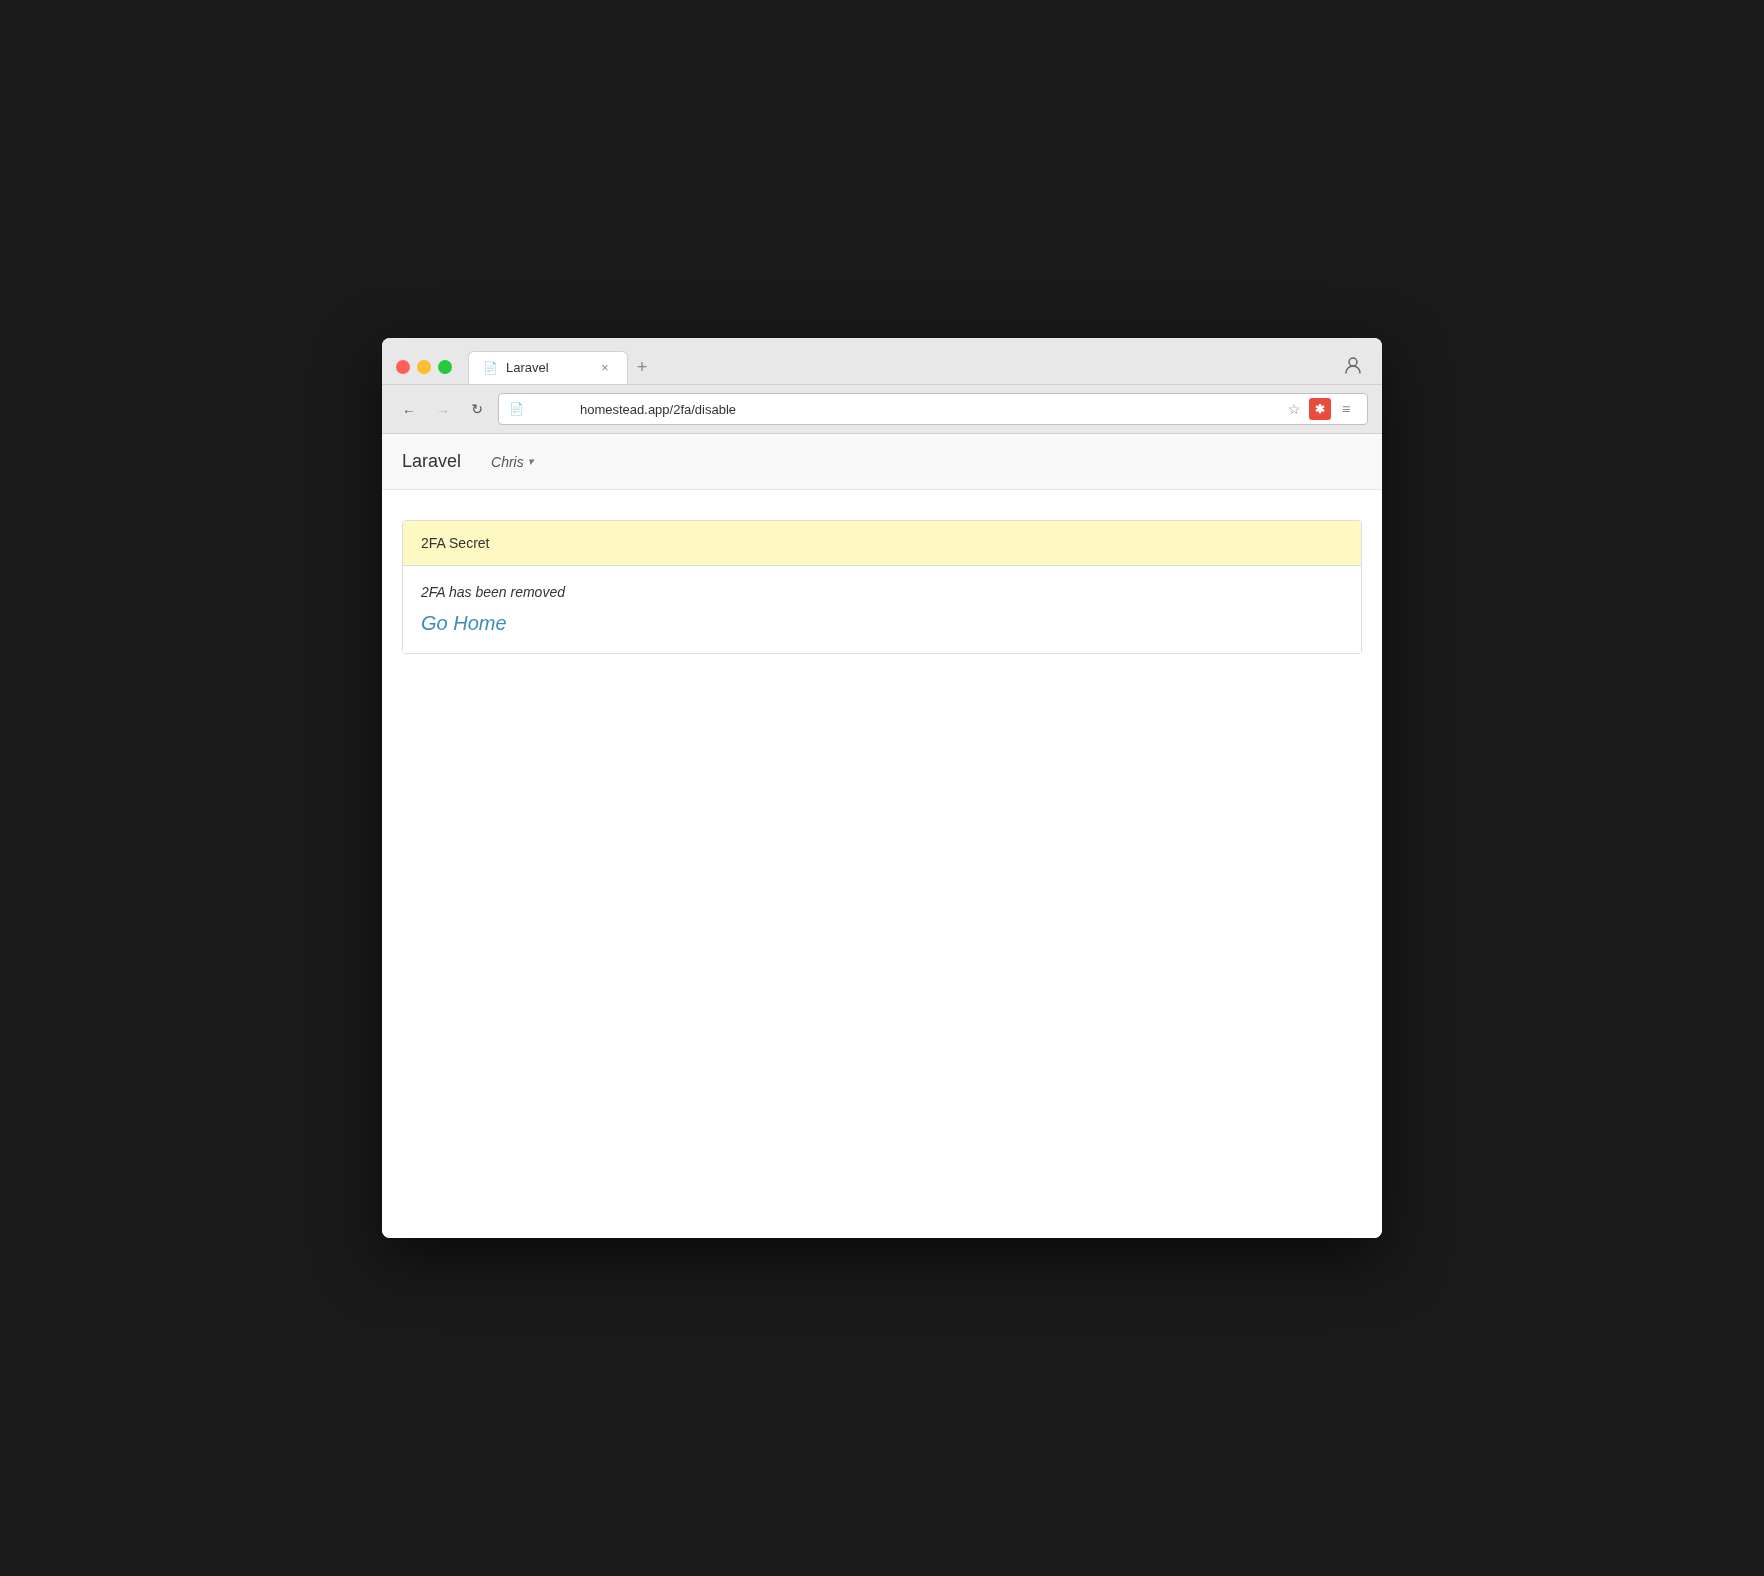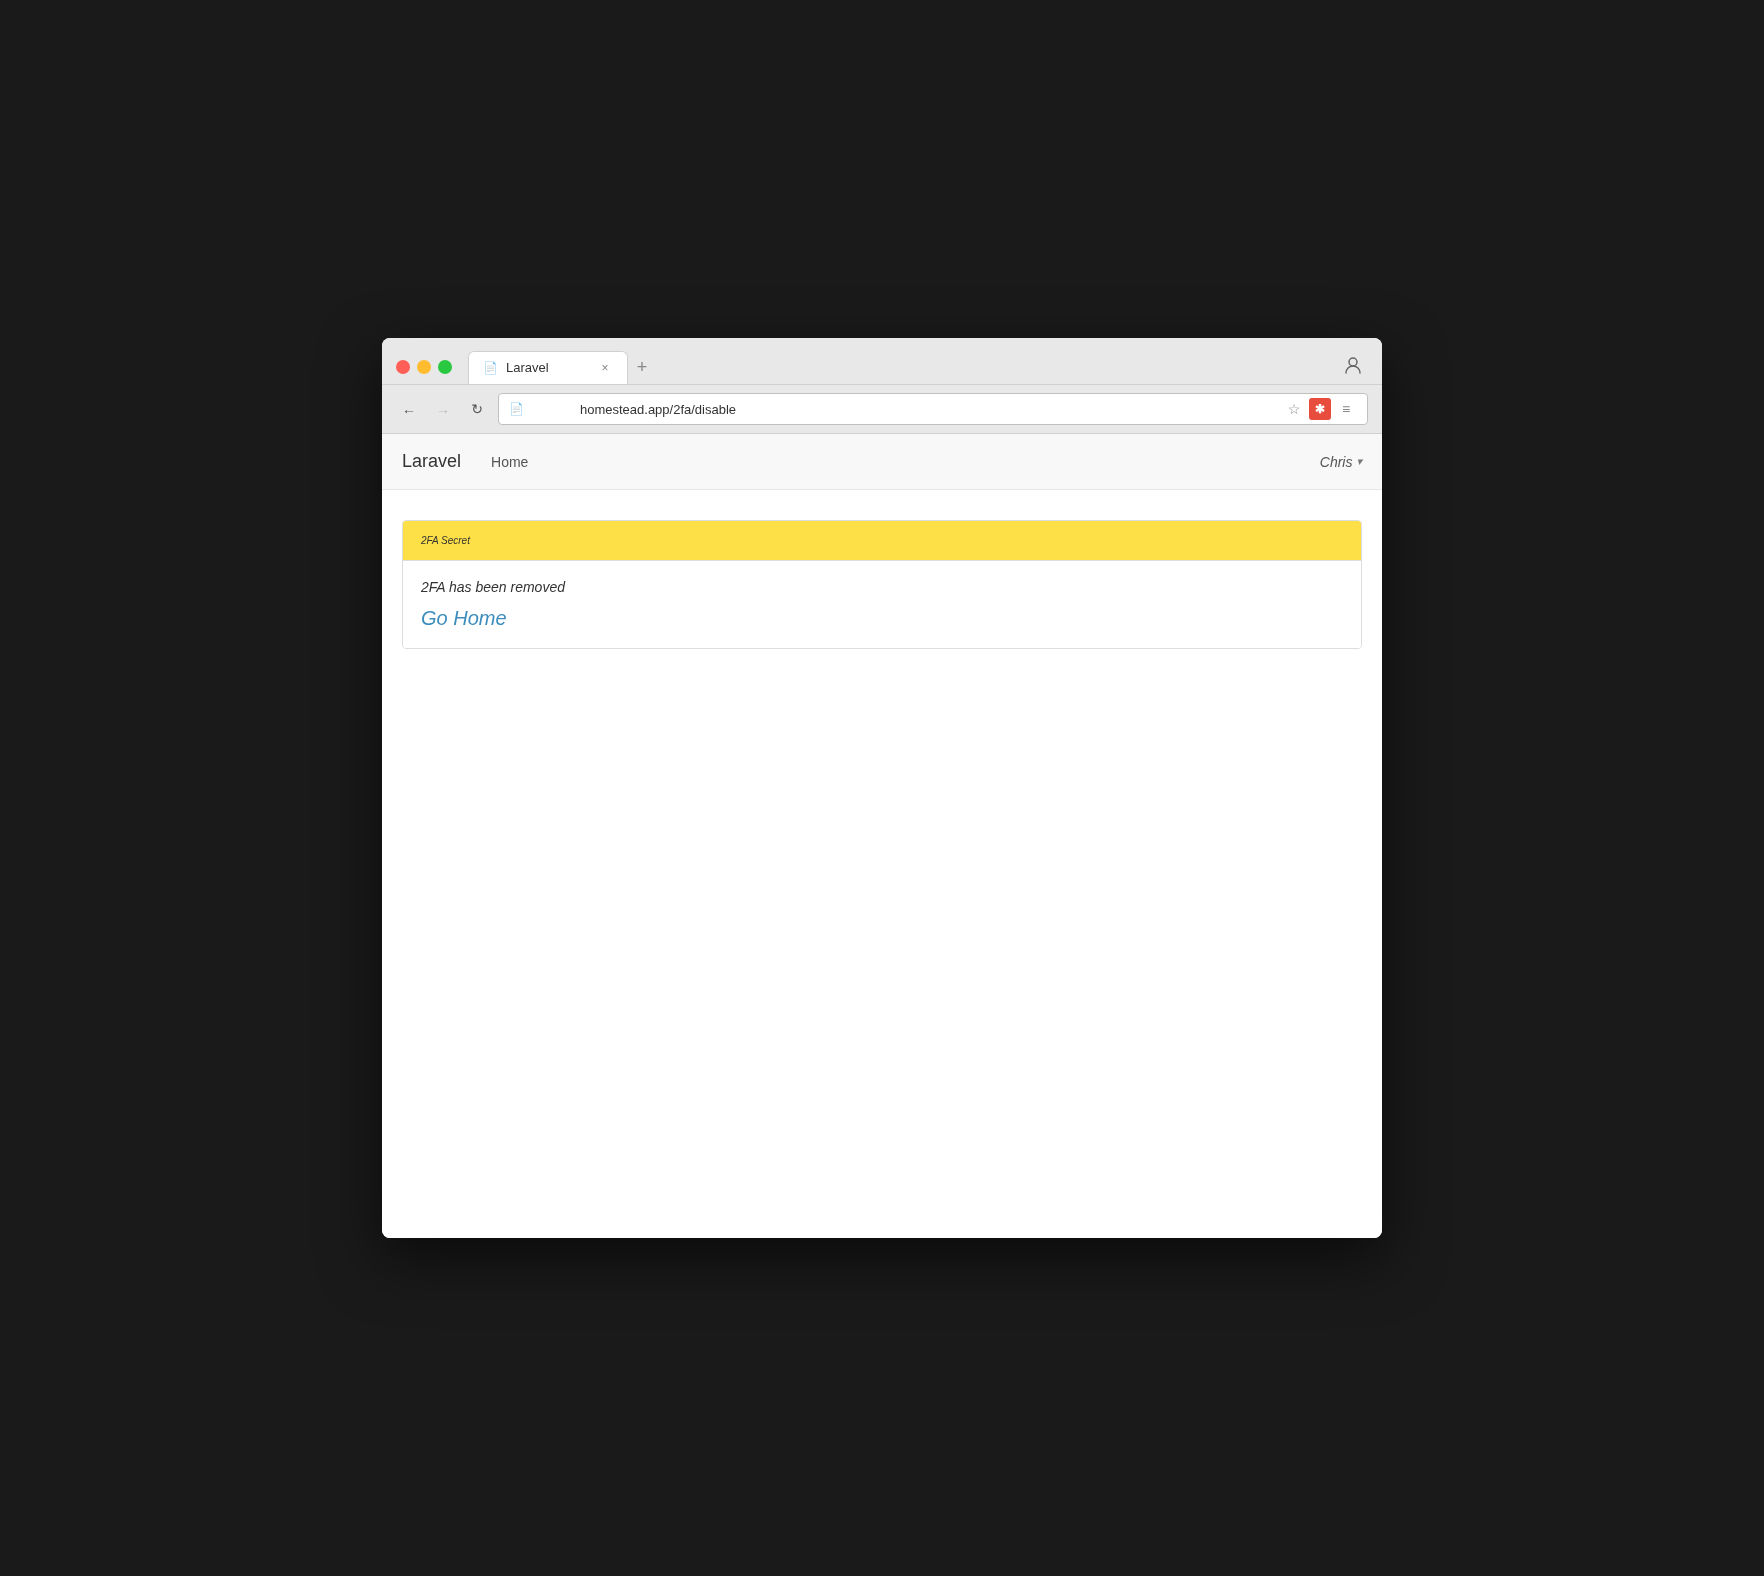--- a/index.html
+++ b/index.html
@@ -246,27 +246,26 @@
       padding: 30px 20px;
     }
 
     .card {
       border: 1px solid #ddd;
       border-radius: 4px;
       overflow: hidden;
     }
 
     .card-header {
-      background: #fde047;
+      background: #fef9c3;
       padding: 14px 18px;
       border-bottom: 1px solid #ddd;
-      font-size: 10px;
+      font-size: 14px;
       color: #333;
       font-weight: 500;
-      font-style: italic;
     }
 
     .card-body {
       padding: 18px;
       background: #ffffff;
       font-style: italic;
     }
 
     .success-text {
       font-size: 14px;
@@ -321,23 +320,20 @@
         <button class="url-action-btn extension">✱</button>
         <button class="url-action-btn">≡</button>
       </div>
     </div>
   </div>
 
   <div class="page-content">
 
     <nav class="laravel-nav">
       <a class="laravel-brand">Laravel</a>
-      <div class="laravel-nav-links">
-        <a class="nav-link">Home</a>
-      </div>
       <div class="laravel-user-menu">
         <span>Chris</span>
         <span class="dropdown-caret">▾</span>
       </div>
     </nav>
 
     <div class="main-content">
       <div class="card">
         <div class="card-header">2FA Secret</div>
         <div class="card-body">

